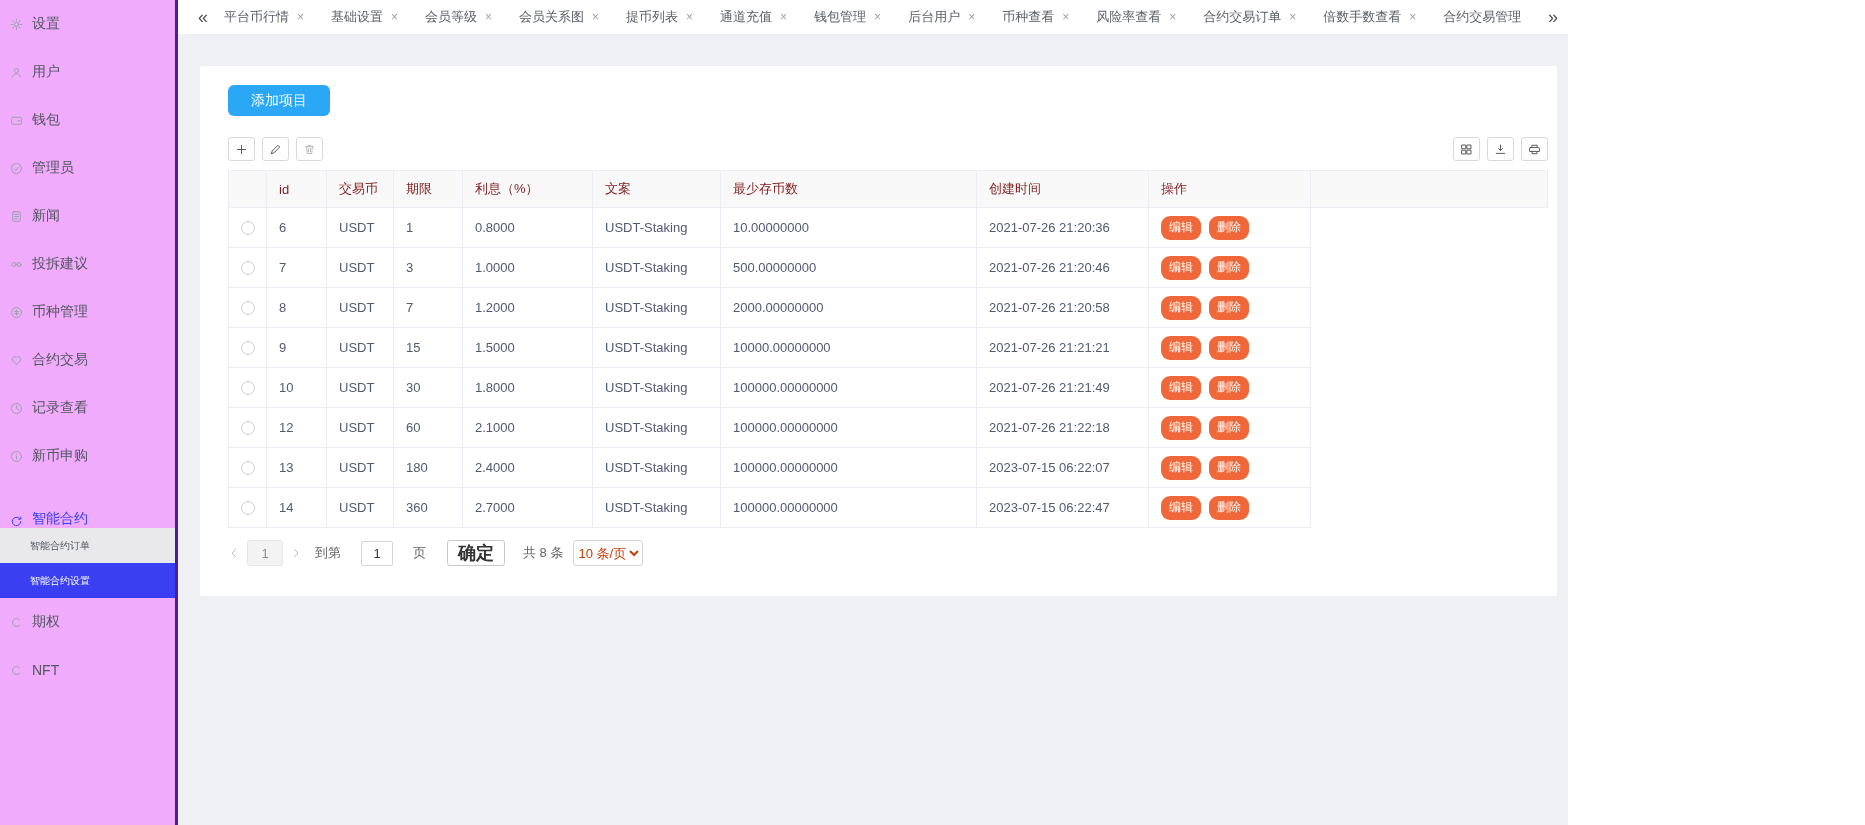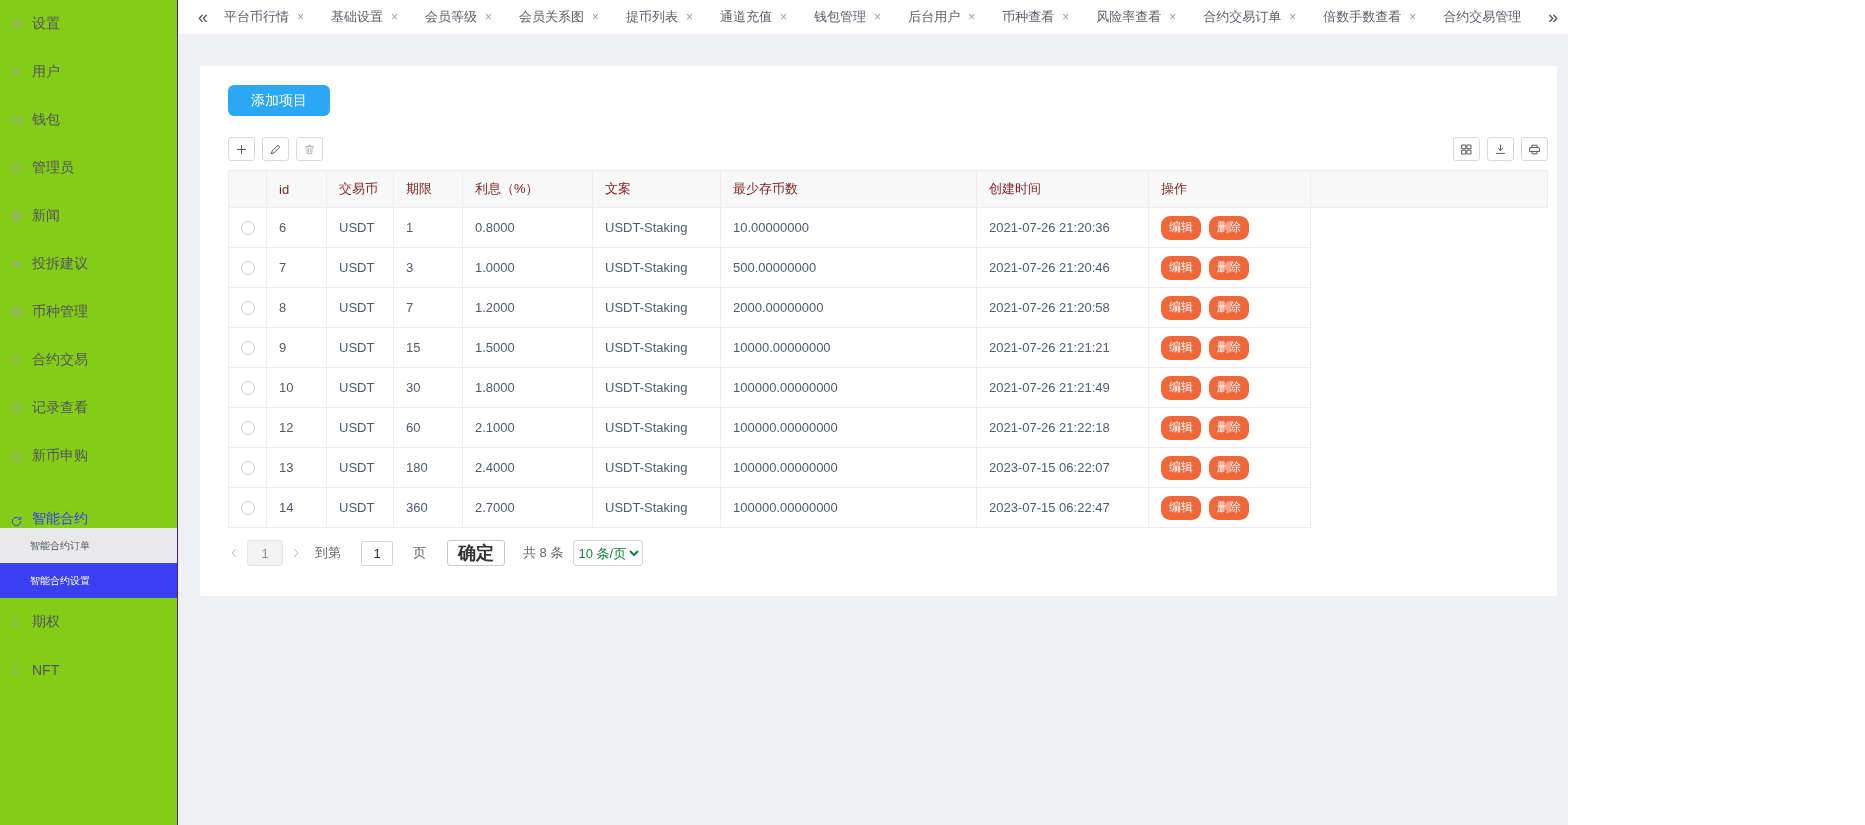--- a/index.html
+++ b/index.html
@@ -1,21 +1,21 @@
 <!DOCTYPE html>
 <html style="--accent-blue: #3a3ff2; --add-button: #2aa7f5; --action-orange: #f0683a;"><head>
 <meta charset="utf-8">
 <style>
   * { box-sizing: border-box; }
   html,body { margin:0; padding:0; background:#fff; }
   body { font-family:"Liberation Sans","DejaVu Sans",sans-serif; width:1865px; height:825px; overflow:hidden; }
   .app { width:1568px; height:825px; display:flex; background:#fff; }
 
   
-  .sidebar { width:178px; flex:none; background:#84cc16; border-right:1px solid #4c1d95; overflow:hidden; }
+  .sidebar { width:178px; flex:none; background:#f0abfc; border-right:3px solid #4c1d95; overflow:hidden; }
   .sb-item { height:48px; display:flex; align-items:center; gap:9px; padding-left:10px; font-size:14px; color:#51565e; cursor:pointer; white-space:nowrap; }
   .sb-item .icn { width:13px; height:13px; color:#9aa0a8; flex:none; }
   .sb-item.active { color:var(--accent-blue,#3a3ff2);align-items:flex-end; }
   .sb-item.active .icn { color:var(--accent-blue,#3a3ff2); }
   .sb-sub { height:35px; display:flex; align-items:center; padding-left:30px; font-size:10px; color:#51565e; cursor:pointer; white-space:nowrap; }
   .sb-sub.highlight { background:#e9e9eb; }
   .sb-sub.active { background:var(--accent-blue,#3a3ff2); color:#fff; }
 
   
   .main { flex:1; display:flex; flex-direction:column; min-width:0; }
@@ -49,21 +49,21 @@
   .act-btn { display:inline-block; background:var(--action-orange,#f0683a); color:#fff; font-size:12px; border:none; border-radius:9px; padding:3px 8px 4px; margin-right:8px; cursor:pointer; font-family:inherit; }
 
   .pagination { display:flex; align-items:center; margin-top:12px; font-size:13px; color:#666; }
   .pg-chev { color:#b0b3b8; display:flex; align-items:center; cursor:pointer; }
   .pg-chev .icn { width:12px; height:12px; }
   .pg-cur { width:36px; height:26px; background:#f3f3f4; border:1px solid #e6e6e8; border-radius:3px; display:flex; align-items:center; justify-content:center; color:#8a8f96; margin:0 7px; }
   .pg-text { margin:0 13px; }
   .pg-input { width:32px; height:25px; border:1px solid #d5d5d7; border-radius:2px; text-align:center; font-size:13px; margin:0 7px; font-family:inherit; color:#333; }
   .pg-confirm { border:1px solid #c9c9cc; background:#fff; border-radius:3px; height:26px; padding:0 10px; font-weight:700; font-size:18px; color:#333; margin:0 8px; cursor:pointer; font-family:inherit; }
   .pg-total { margin:0 10px; }
-  .pg-size { height:26px; font-size:13px; border:1px solid #d5d5d7; border-radius:3px; background:#fff; color:#15803d; font-family:inherit; }
+  .pg-size { height:26px; font-size:13px; border:1px solid #d5d5d7; border-radius:3px; background:#fff; color:#c2410c; font-family:inherit; }
   .icn { display:block; }
 </style>
 </head>
 <body>
 
 <div class="app">
 
   <aside class="sidebar">
     <nav>
         <div class="sb-item">

